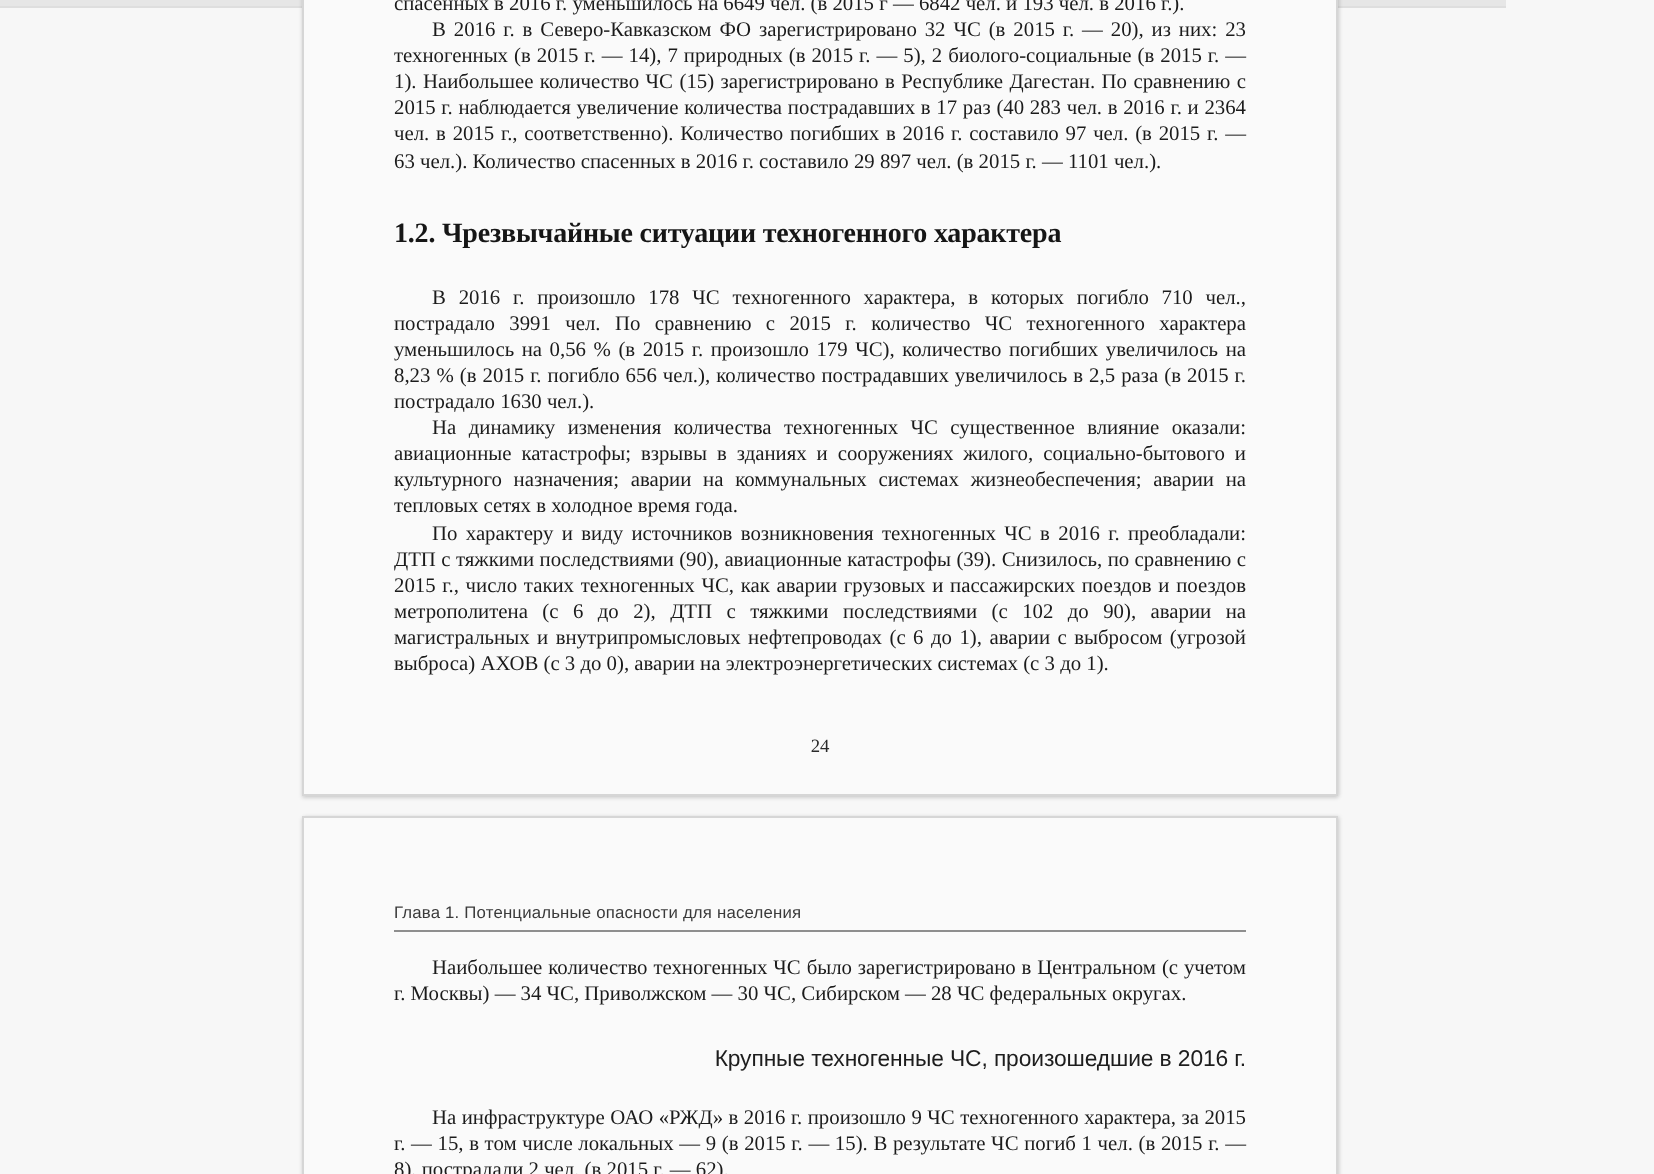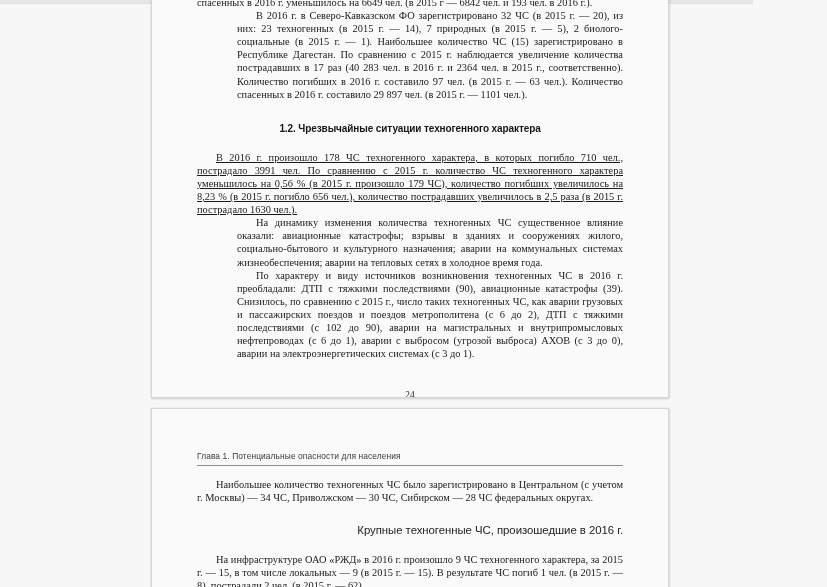--- a/index.html
+++ b/index.html
@@ -78,25 +78,24 @@
     text-indent: 19px;
     margin: 0;
     hyphens: manual;
   }
 
   .body-text.cut {
     text-indent: 0;
   }
 
   .section-heading {
-    font-family: Liberation Sans, sans-serif;
-    font-size: 10px;
+    font-family: Liberation Serif, serif;
+    font-size: 14px;
     font-weight: bold;
     color: #161616;
-    text-align: center;
     margin: 0;
     letter-spacing: -0.1px;
   }
 
   .sub-heading {
     font-family: "Liberation Sans", "DejaVu Sans", sans-serif;
     font-size: 11.4px;
     font-weight: normal;
     color: #1d1d1d;
     text-align: right;
@@ -124,22 +123,22 @@
     font-family: "Liberation Serif", "DejaVu Serif", serif;
     font-size: 9.4px;
     color: #2a2a2a;
     text-align: center;
     margin: 0;
   }
 
   
   .sp-top-1  { margin-top: 0px; }
   .gap-head  { margin-top: 22px; }
-  .gap-after-head { margin-top: 17px; text-decoration: underline; }
-  .gap-para  { margin-top: 0px; margin-left: 40px; }
+  .gap-after-head { margin-top: 17px; }
+  .gap-para  { margin-top: 0px; }
   .gap-folio { margin-top: 30px; }
   .gap-rh    { margin-top: 42px; }
   .gap-after-rule { margin-top: 12px; }
   .gap-sub   { margin-top: 20px; }
   .gap-after-sub { margin-top: 17px; }
 </style>
 </head>
 <body>
 
 <div id="viewer">

